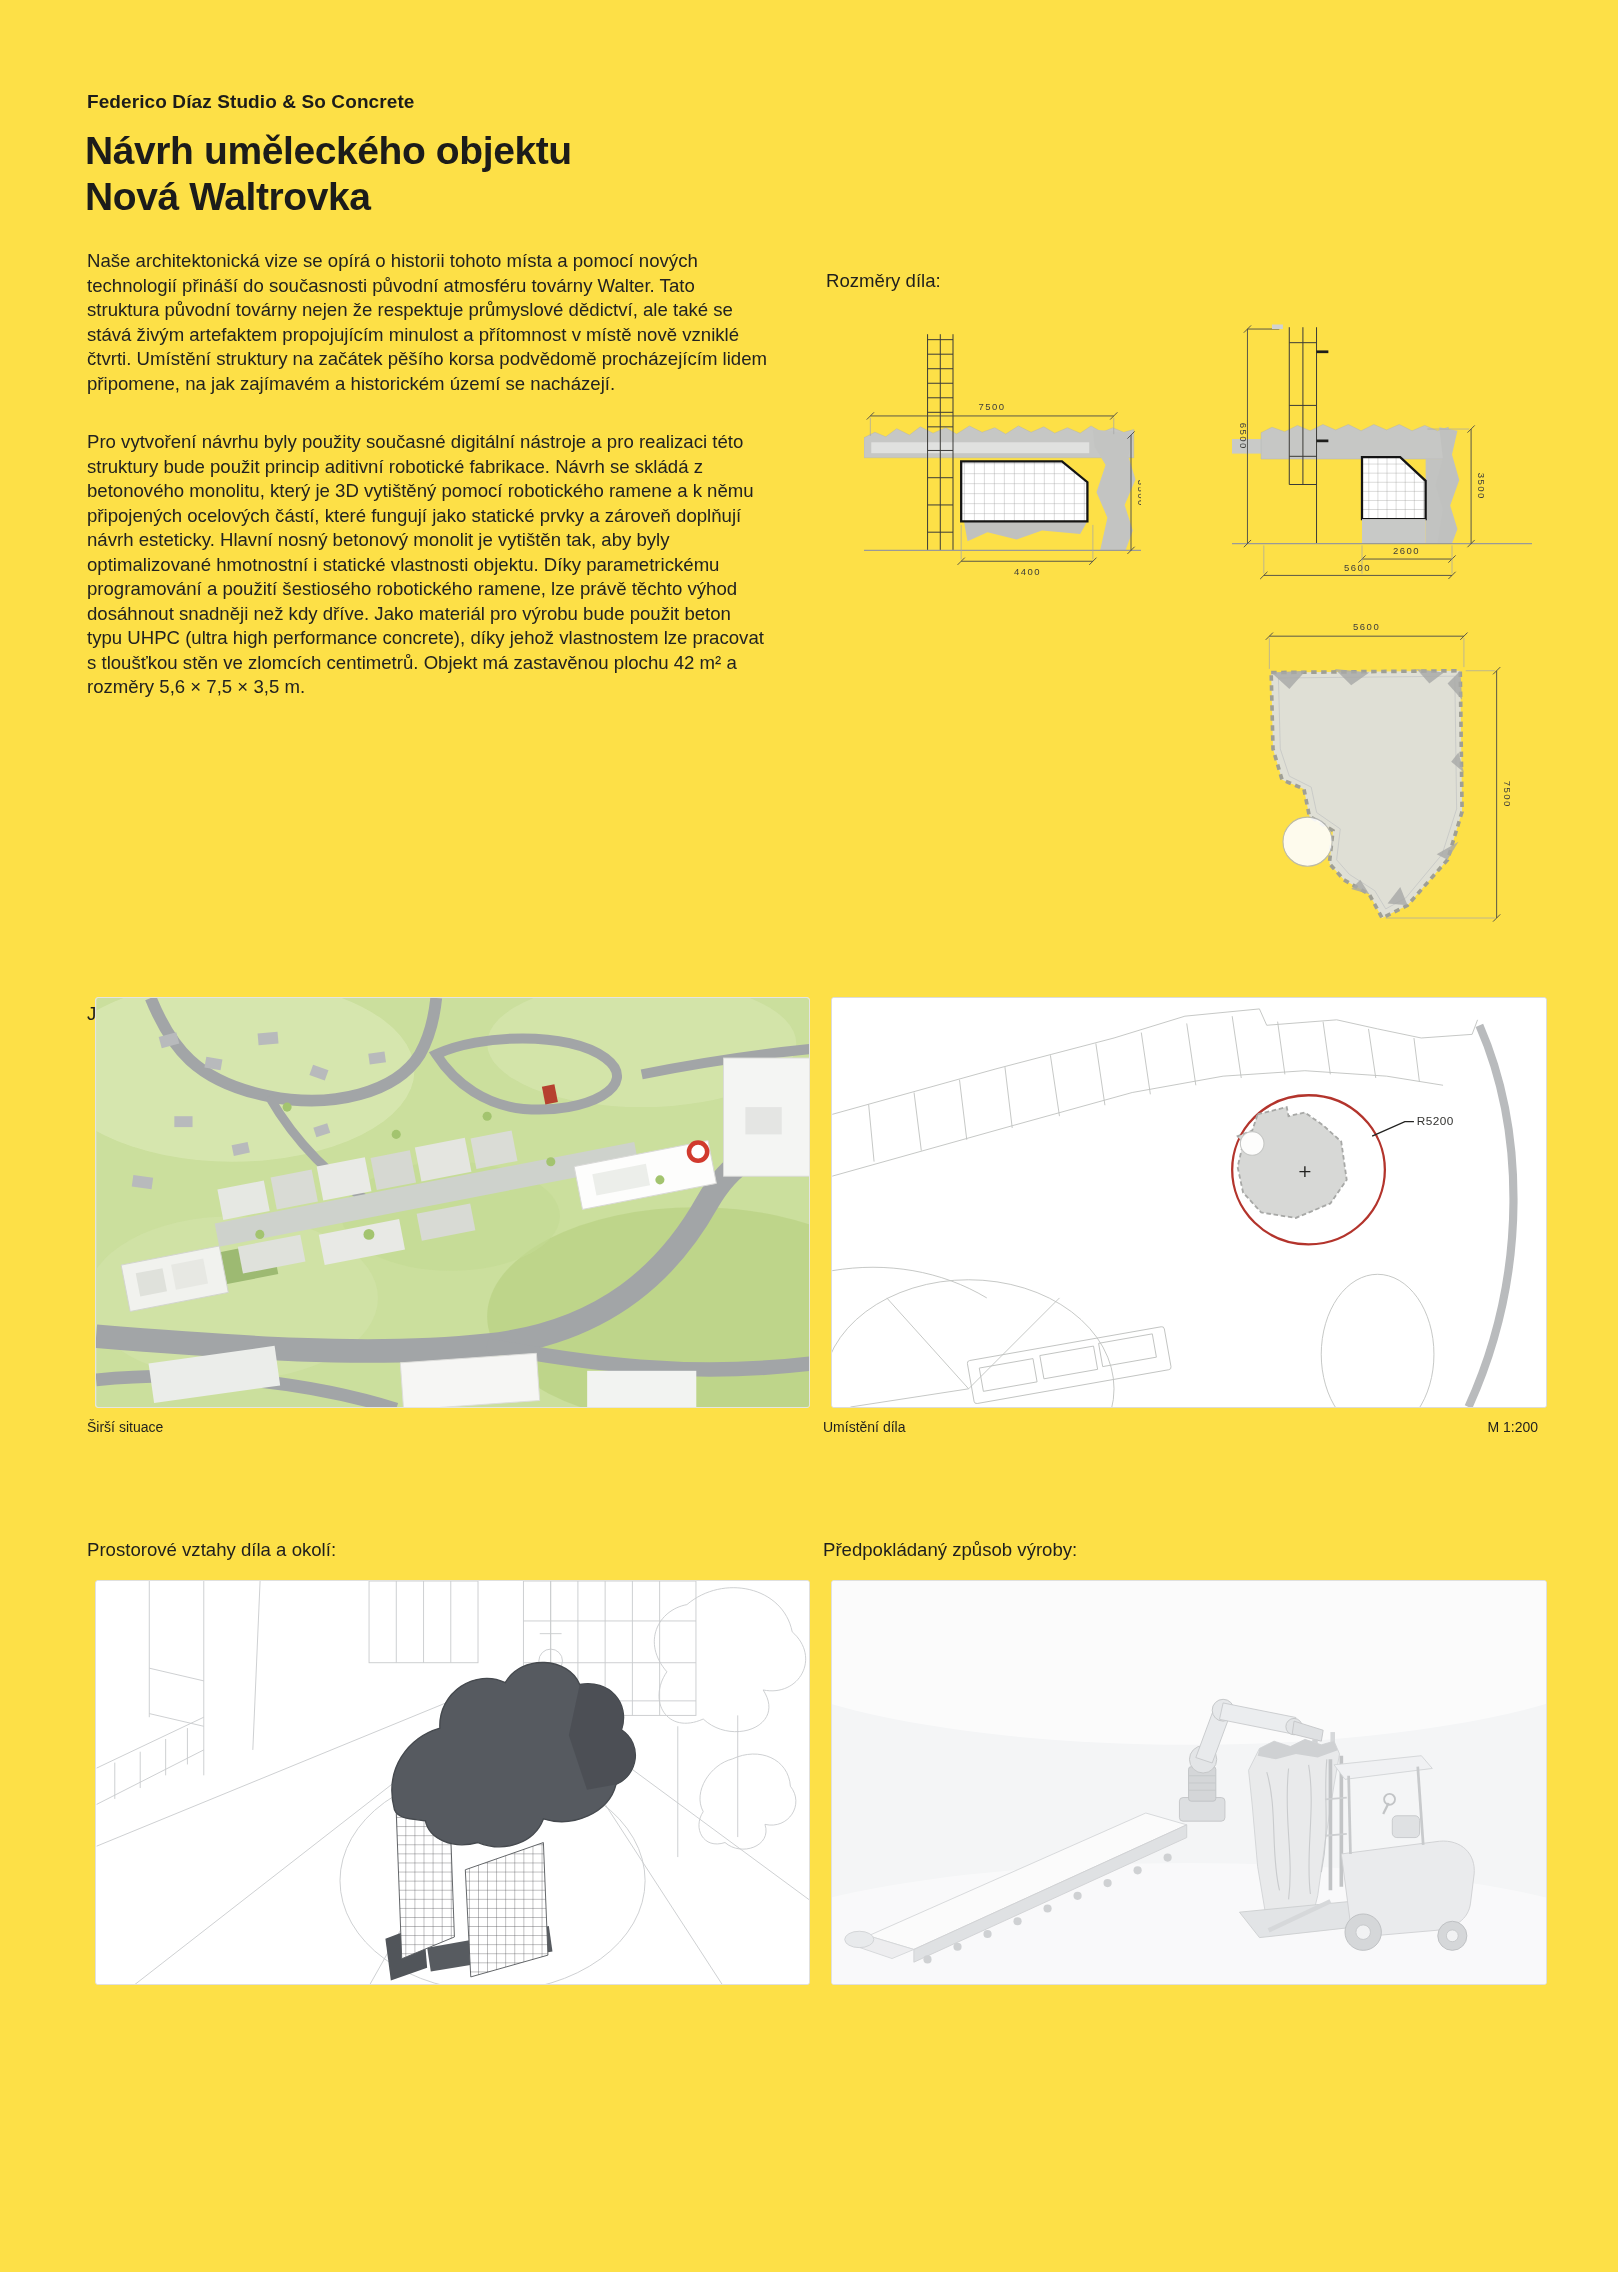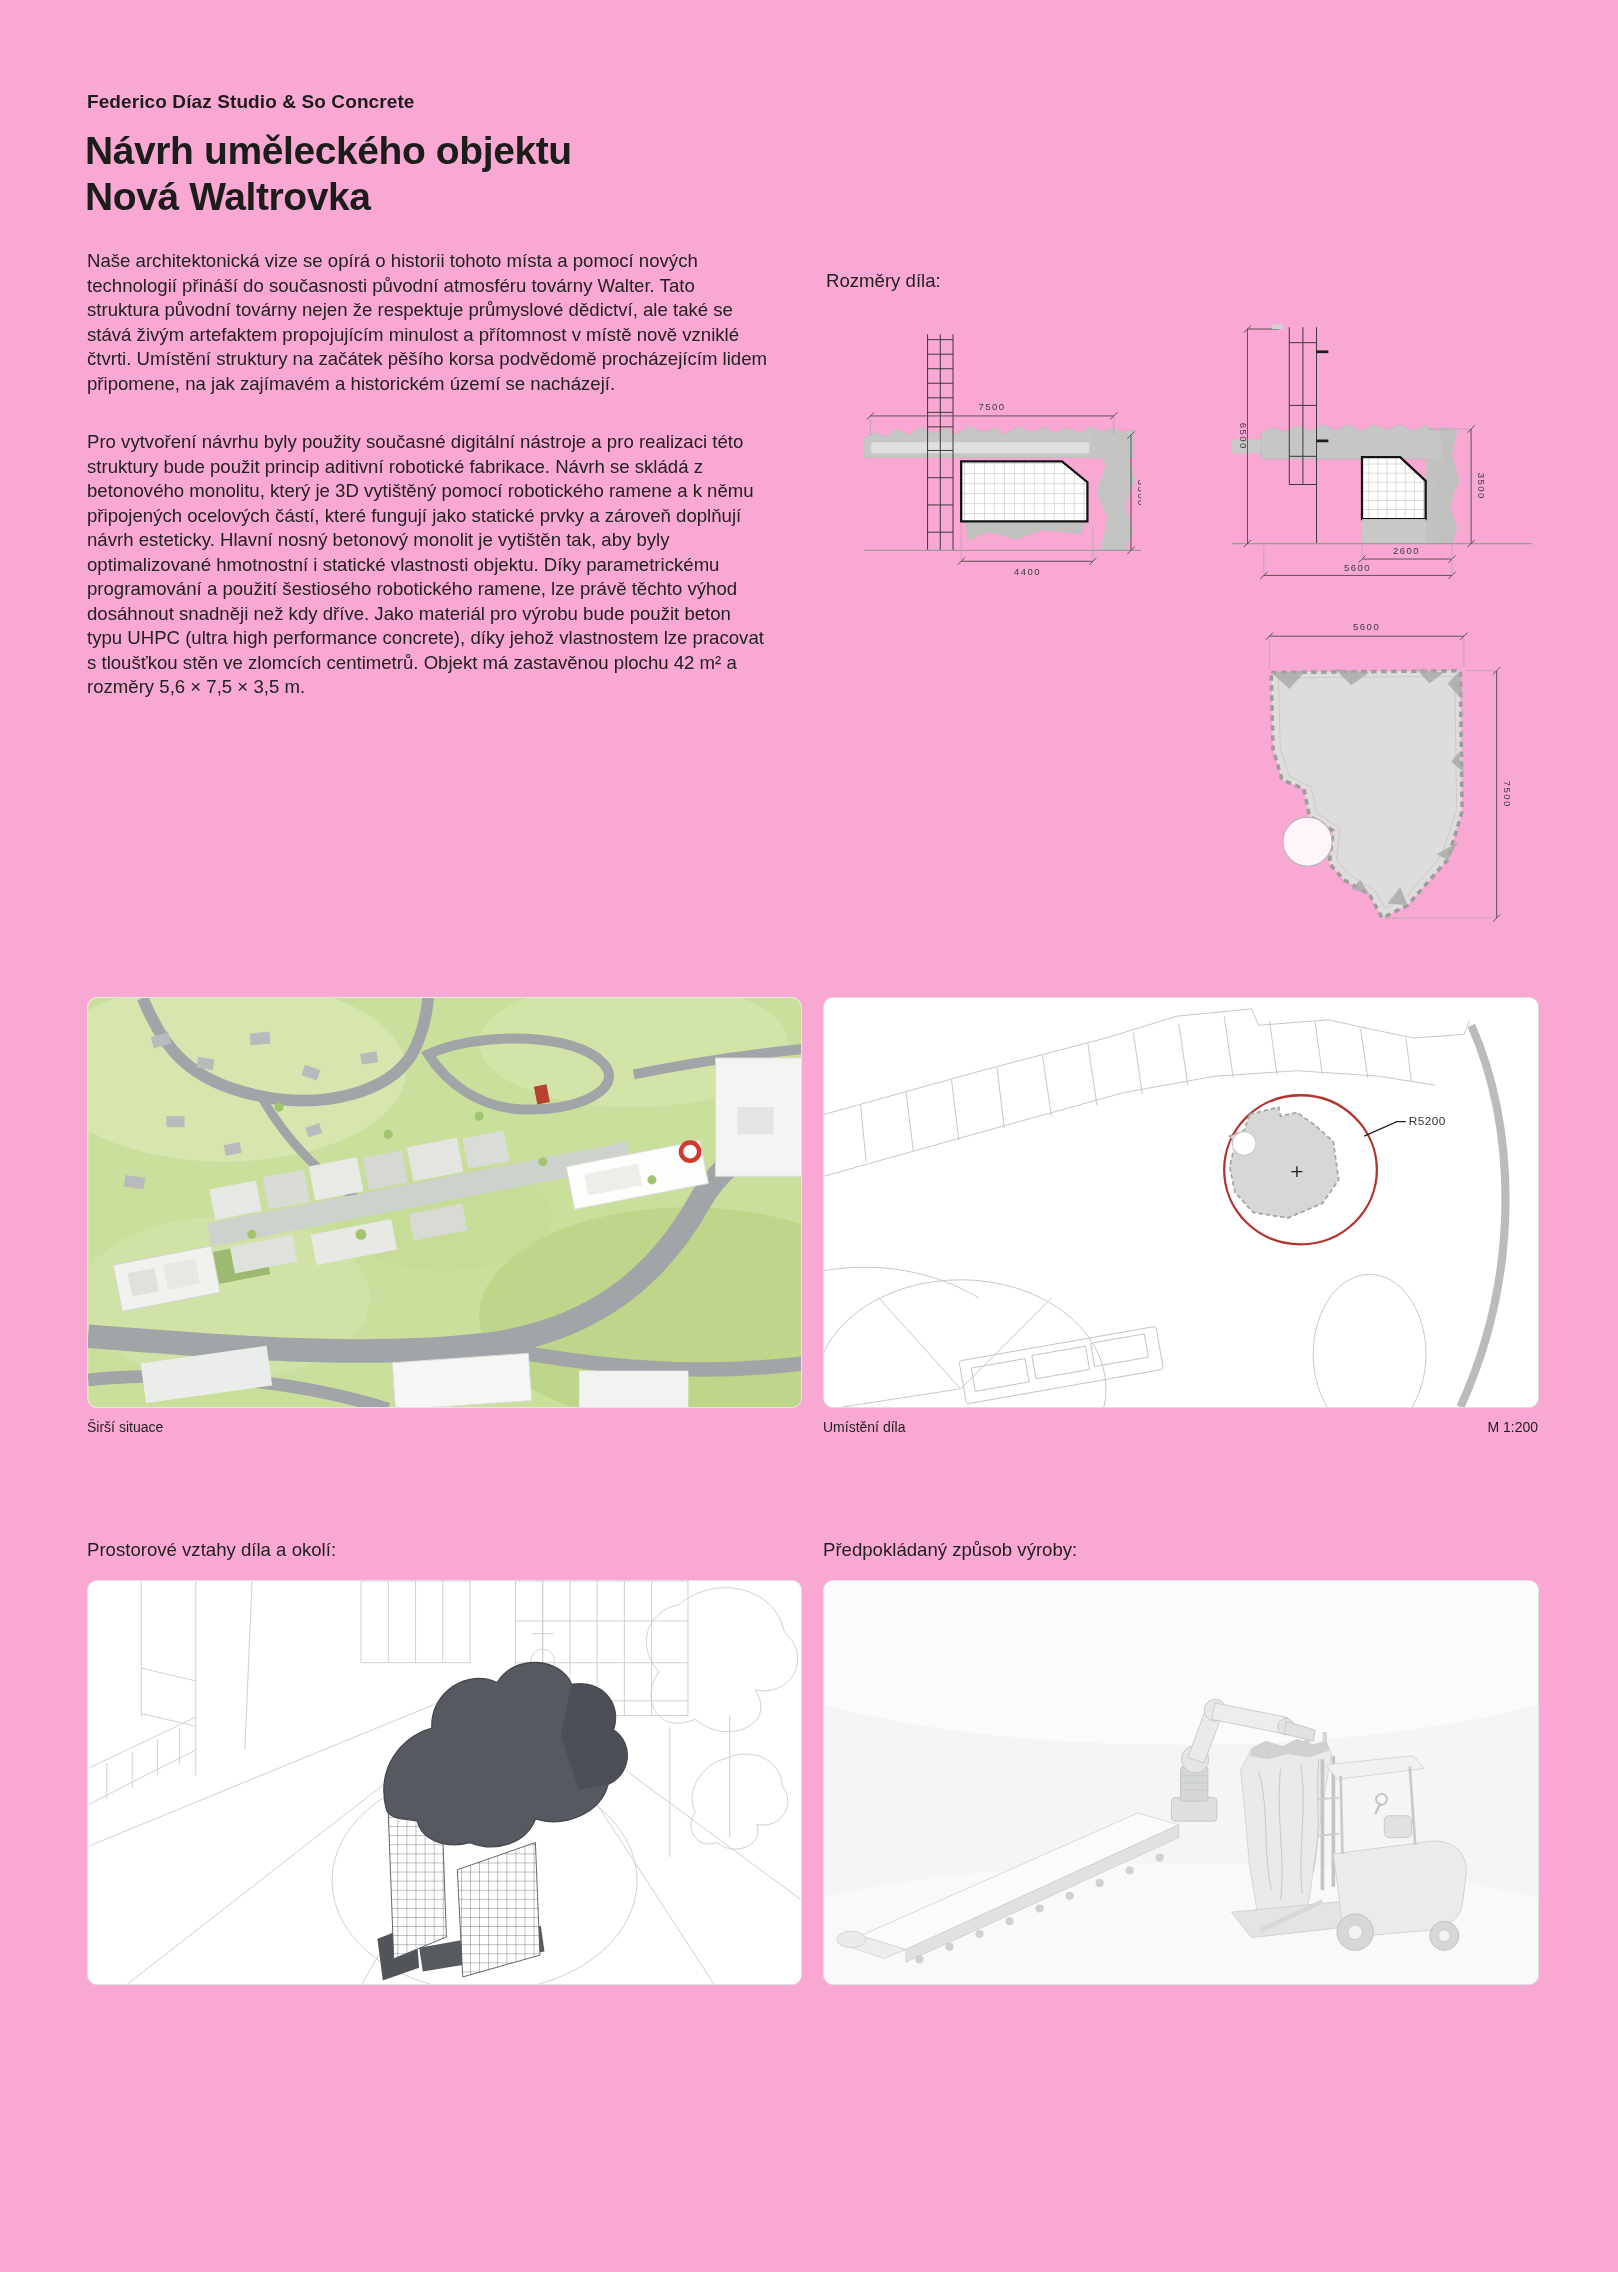--- a/index.html
+++ b/index.html
@@ -1,36 +1,36 @@
 <!DOCTYPE html>
 <html style="font-size:14.5px"><head>
 <meta charset="utf-8">
 <style>
   * { margin:0; padding:0; box-sizing:border-box; }
   html,body { background:#ffffff; }
   .page {
-    position:relative; width:1618px; height:2273px; background:#f9a8d4;
+    position:relative; width:1618px; height:2273px; background:#fde047;
     font-family:"Liberation Sans", sans-serif; color:#1c1c1a; overflow:hidden;
   }
   .abs { position:absolute; }
   .studio { left:87px; top:91px; font-size:19px; font-weight:bold; letter-spacing:0.1px; }
   .title { left:85px; top:128px; font-size:39px; font-weight:bold; line-height:46px; letter-spacing:-0.4px; }
   .body-par { width:680px; font-size:18.6px; line-height:24.5px; color:#222220; }
   .p1 { left:87px; top:249px; }
   .p2 { left:87px; top:430px; }
   .sec-label { font-size:18.6px; color:#1f1f1d; }
   .lbl-dim   { left:826px; top:270px; }
   .lbl-loc   { left:87px;  top:1003px; }
   .lbl-spa   { left:87px;  top:1539px;text-align:center; }
   .lbl-pro   { left:823px; top:1539px; }
   .caption { font-size:14px; color:#1f1f1d; }
   .cap1 { left:87px;  top:1419px; }
   .cap2 { left:823px; top:1419px; }
   .cap3 { left:1268px; top:1419px; width:270px; text-align:right; }
-  .fig { border-radius:10px; overflow:hidden; background:#fff; }
+  .fig { border-radius:3px; overflow:hidden; background:#fff;margin-left:8px; }
   .fig-map    { left:87px;  top:997px; width:715px; height:411px; border:0.9px solid #e4e4e2; }
   .fig-site   { left:823px; top:997px; width:716px; height:411px; border:0.9px solid #dcdcda; }
   .fig-sketch { left:87px;  top:1580px; width:715px; height:405px; border:0.9px solid #e0e0de; }
   .fig-mach   { left:823px; top:1580px; width:716px; height:405px; border:0.9px solid #e0e0de; }
   .d-elev1 { left:864px;  top:323px; }
   .d-elev2 { left:1232px; top:318px; }
   .d-plan  { left:1253px; top:616px; }
   svg { display:block; }
   svg text.dim { font-family:"Liberation Sans", sans-serif; font-size:10.5px; fill:#3d3d3b; letter-spacing:1.6px; }
   svg text.lead { font-family:"Liberation Sans", sans-serif; font-size:13px; fill:#333331; letter-spacing:0.5px; }

